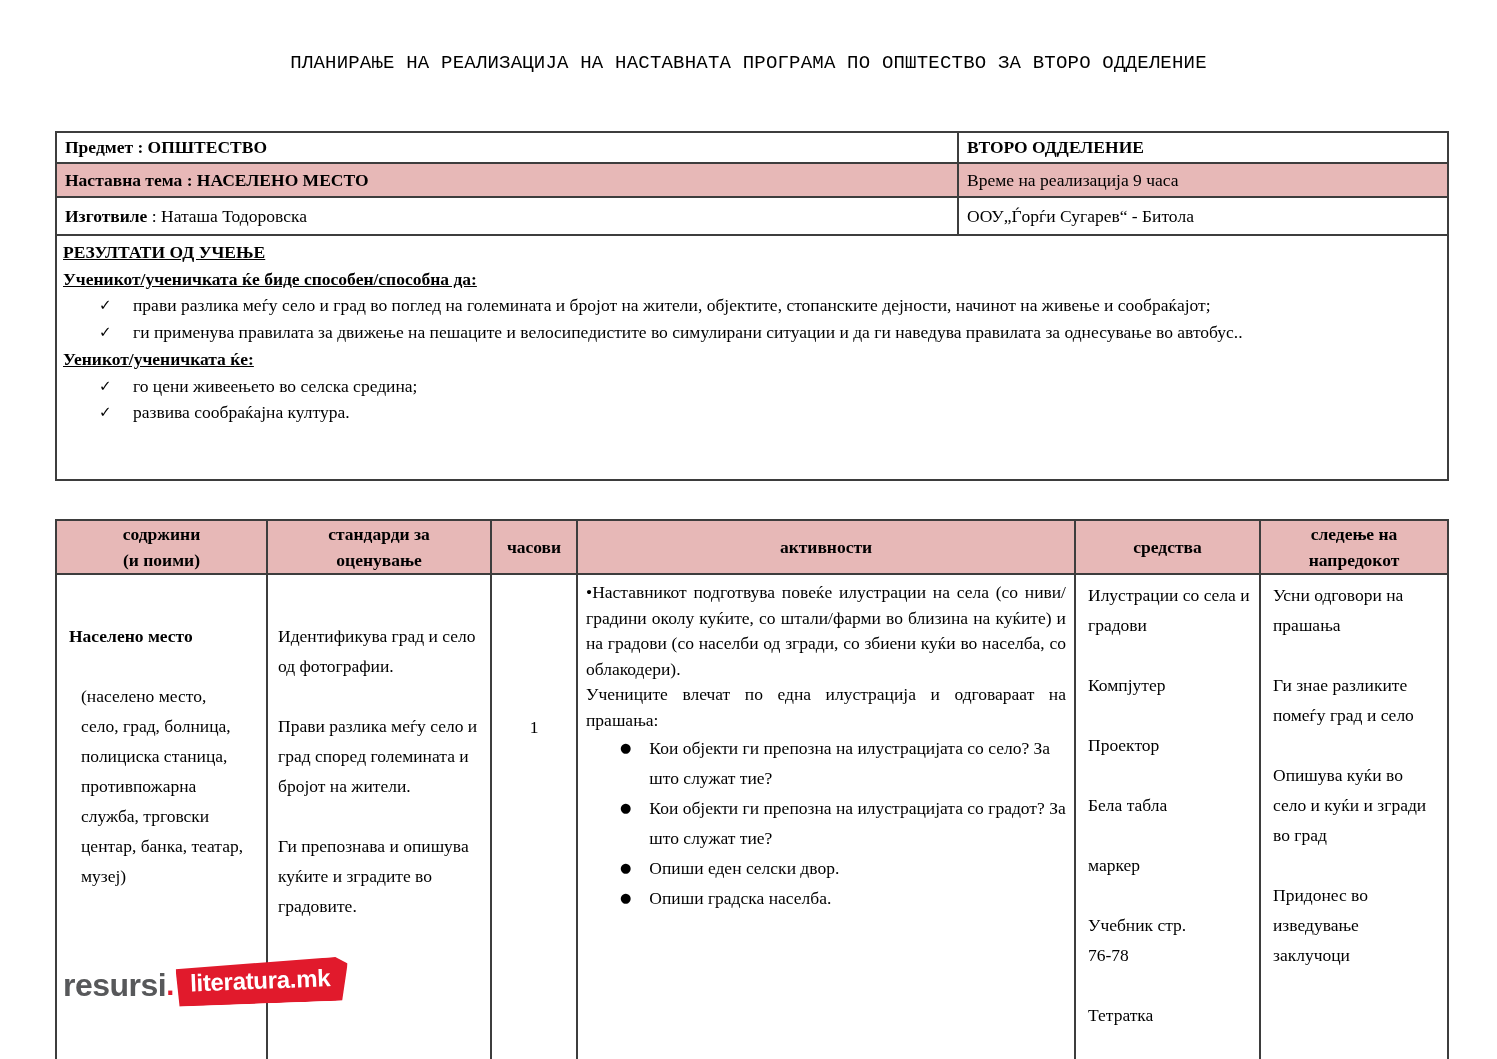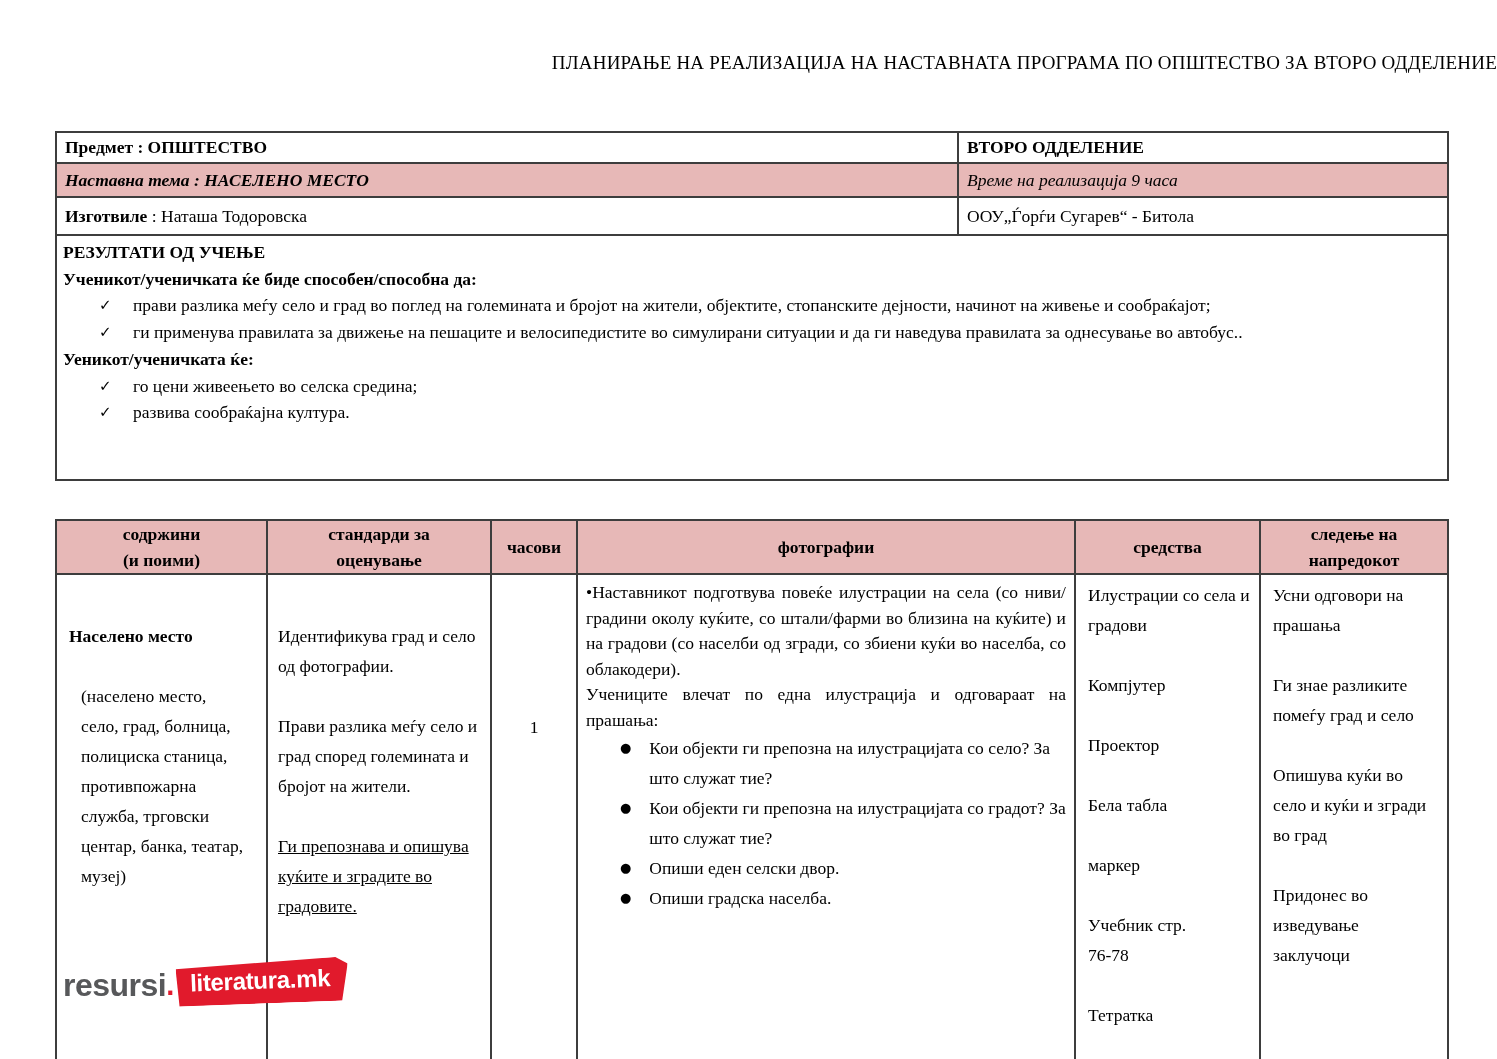--- a/index.html
+++ b/index.html
@@ -1,52 +1,52 @@
 <!DOCTYPE html>
 <html><head>
 <meta charset="utf-8">
 <style>
   html,body{margin:0;padding:0;background:#ffffff;}
   body{width:1497px;height:1059px;font-family:"Liberation Serif",serif;color:#000;}
   .page{position:relative;width:1497px;height:1059px;background:#fff;overflow:hidden;}
 
-  .doc-title{position:absolute;top:52px;left:0;width:100%;text-align:right;
-             font-size:19px;letter-spacing:.2px;white-space:nowrap;}
+  .doc-title{position:absolute;top:52px;left:0;width:100%;text-align:center;
+             font-size:19px;letter-spacing:.2px;white-space:nowrap;font-family:Liberation Mono, monospace;}
 
   table.tbl{border-collapse:collapse;table-layout:fixed;position:absolute;left:55px;}
   table.tbl td{border:2px solid #3d3d3d;font-size:17.5px;padding:2px 8px;vertical-align:middle;}
 
   
   #info{top:131px;width:1392px;}
   #info td.lbl b{font-weight:bold;}
-  .pink{background:#e7b8b7;font-style:italic;}
+  .pink{background:#e7b8b7;}
   td.no-r{border-right:none;}
   td.no-l{border-left:none;margin-top:31px;}
 
   
   .results-cell{vertical-align:top !important;padding:3px 10px 2px 6px !important;}
   .res-line{line-height:26.5px;}
-  .res-h{font-weight:bold;}
+  .res-h{font-weight:bold;text-decoration:underline;}
   .chk-row{display:flex;gap:12px;padding-left:36px;padding-right:55px;line-height:26.5px;}
   .chk-row .tick{flex:none;width:22px;font-family:"DejaVu Sans",sans-serif;font-size:15px;}
   .sub2{margin-top:1px;}
 
   
   #plan{top:519px;width:1392px;}
   #plan td{vertical-align:top;}
   #plan tr.hdr td{background:#e7b8b7;font-weight:bold;text-align:center;vertical-align:middle;
                   height:51px;line-height:26px;padding:0 4px;}
   #plan tr.body td{height:367px;}
 
   .cell-contents{padding:46px 10px 8px 12px !important;line-height:30px;}
   .cell-contents .c-title{font-weight:bold;margin:0 0 30px 0;}
   .cell-contents .c-terms{margin:12px;}
   .cell-standards{padding:46px 10px 8px 10px !important;line-height:30px;}
   .cell-standards p{margin:0 0 30px 0;}
-  .cell-standards p:last-child{margin-bottom:4px;text-decoration:underline;}
+  .cell-standards p:last-child{margin-bottom:4px;}
   .cell-hours{text-align:center;padding-top:142px !important;}
   .cell-activities{padding:5px 8px 4px 8px !important;}
   .cell-activities .act-p{margin:0;text-align:justify;line-height:25.5px;}
   .act-li{display:flex;gap:18px;padding-left:34px;line-height:30px;}
   .act-li .b{flex:none;font-family:"DejaVu Sans",sans-serif;font-size:13px;line-height:30px;}
   .cell-list{padding:5px 8px 4px 12px !important;line-height:30px;}
   .cell-list p{margin:0 0 30px 0;white-space:pre-line;}
   .cell-list p:last-child{margin-bottom:0;margin-top:12px;}
 
   
@@ -140,21 +140,21 @@
         <div>(и поими)</div>
       </td>
       <td>
         <div>стандарди за</div>
         <div>оценување</div>
       </td>
       <td>
         <div>часови</div>
       </td>
       <td>
-        <div>фотографии</div>
+        <div>активности</div>
       </td>
       <td>
         <div>средства</div>
       </td>
       <td>
         <div>следење на</div>
         <div>напредокот</div>
       </td>
     </tr>
     <tr class="body">

